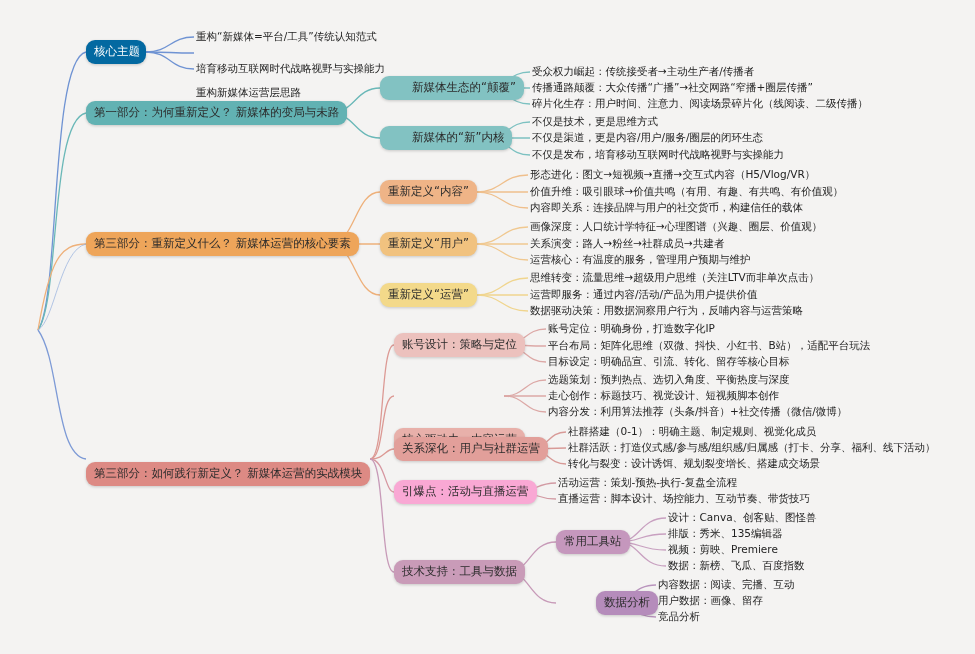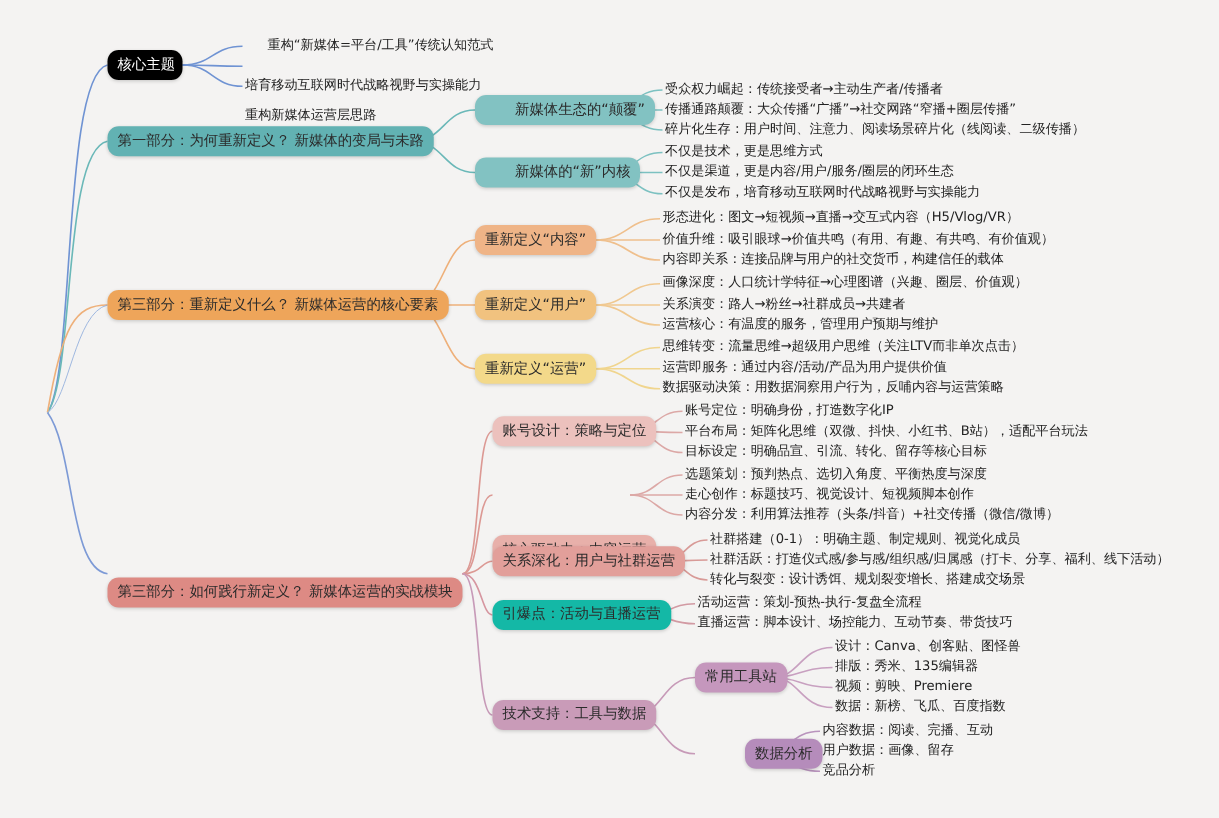--- a/index.html
+++ b/index.html
@@ -2,32 +2,32 @@
 <html><head>
 <meta charset="utf-8">
 <style>
   html,body{margin:0;padding:0;}
   body{width:975px;height:654px;background:#f4f3f2;position:relative;overflow:hidden;
        font-family:"DejaVu Sans","Liberation Sans",sans-serif;color:#2b2b2b;}
   svg.links{position:absolute;left:0;top:0;width:975px;height:654px;}
   .node{position:absolute;border-radius:9px;font-size:11.5px;line-height:1;padding:0 8px;
         display:flex;align-items:center;white-space:nowrap;box-shadow:0 1px 3px rgba(0,0,0,0.18);}
   .leaf{position:absolute;font-size:10.5px;line-height:1;white-space:nowrap;color:#222;}
-  .n-core{background:#000000;color:#fff;}
+  .n-core{background:#0369a1;color:#fff;}
   .n-p1{background:#62b2b3;}
   .n-p1c{background:#82c2c2;padding-left:32px;}
   .n-p2{background:#eea55a;}
   .n-p2c1{background:#efb487;}
   .n-p2c2{background:#f1c27f;}
   .n-p2c3{background:#f3d98a;}
   .n-p3{background:#dd8a84;}
   .n-p3c1{background:#ecc1bd;}
   .n-p3c2{background:#e8b0aa;margin-top:44px;}
   .n-p3c3{background:#e29f9a;}
-  .n-p3c4{background:#14b8a6;font-family:Liberation Serif, serif;}
+  .n-p3c4{background:#f9a8d4;}
   .n-p3c5{background:#c99bb8;}
   .n-tool{background:#c597bd;}
   .n-data{background:#b58cbb;}
 </style>
 </head>
 <body>
 
 <svg class="links" viewBox="0 0 975 654">
   <g fill="none" stroke-width="1.3">
 
@@ -85,21 +85,21 @@
     <path d="M618 542 C 640 542, 640 534, 666 534" stroke="#c8a0c0"></path>
     <path d="M618 542 C 640 542, 640 550, 666 550" stroke="#c8a0c0"></path>
     <path d="M618 542 C 640 542, 640 566, 666 566" stroke="#c8a0c0"></path>
     <path d="M610 603 C 632 603, 632 585, 656 585" stroke="#b994bd"></path>
     <path d="M610 603 C 632 603, 632 601, 656 601" stroke="#b994bd"></path>
     <path d="M610 603 C 632 603, 632 617, 656 617" stroke="#b994bd"></path>
   </g>
 </svg>
 
 <div class="node n-core" style="left:86px;top:40px;height:24px;width:44px;">核心主题</div>
-<div class="leaf" style="left:196px;top:31px;margin-left:18px;">重构“新媒体=平台/工具”传统认知范式</div>
+<div class="leaf" style="left:196px;top:31px;">重构“新媒体=平台/工具”传统认知范式</div>
 <div class="leaf" style="left:196px;top:47px;margin-top:40px;">重构新媒体运营层思路</div>
 <div class="leaf" style="left:196px;top:63px;">培育移动互联网时代战略视野与实操能力</div>
 
 <div class="node n-p1" style="left:86px;top:101px;height:24px;">第一部分：为何重新定义？ 新媒体的变局与未路</div>
 <div class="node n-p1c" style="left:380px;top:76px;height:24px;">新媒体生态的“颠覆”</div>
 <div class="leaf" style="left:532px;top:66px;text-align:center;">受众权力崛起：传统接受者→主动生产者/传播者</div>
 <div class="leaf" style="left:532px;top:82px;">传播通路颠覆：大众传播“广播”→社交网路“窄播+圈层传播”</div>
 <div class="leaf" style="left:532px;top:98px;">碎片化生存：用户时间、注意力、阅读场景碎片化（线阅读、二级传播）</div>
 <div class="node n-p1c" style="left:380px;top:126px;height:24px;">新媒体的“新”内核</div>
 <div class="leaf" style="left:532px;top:116px;">不仅是技术，更是思维方式</div>

